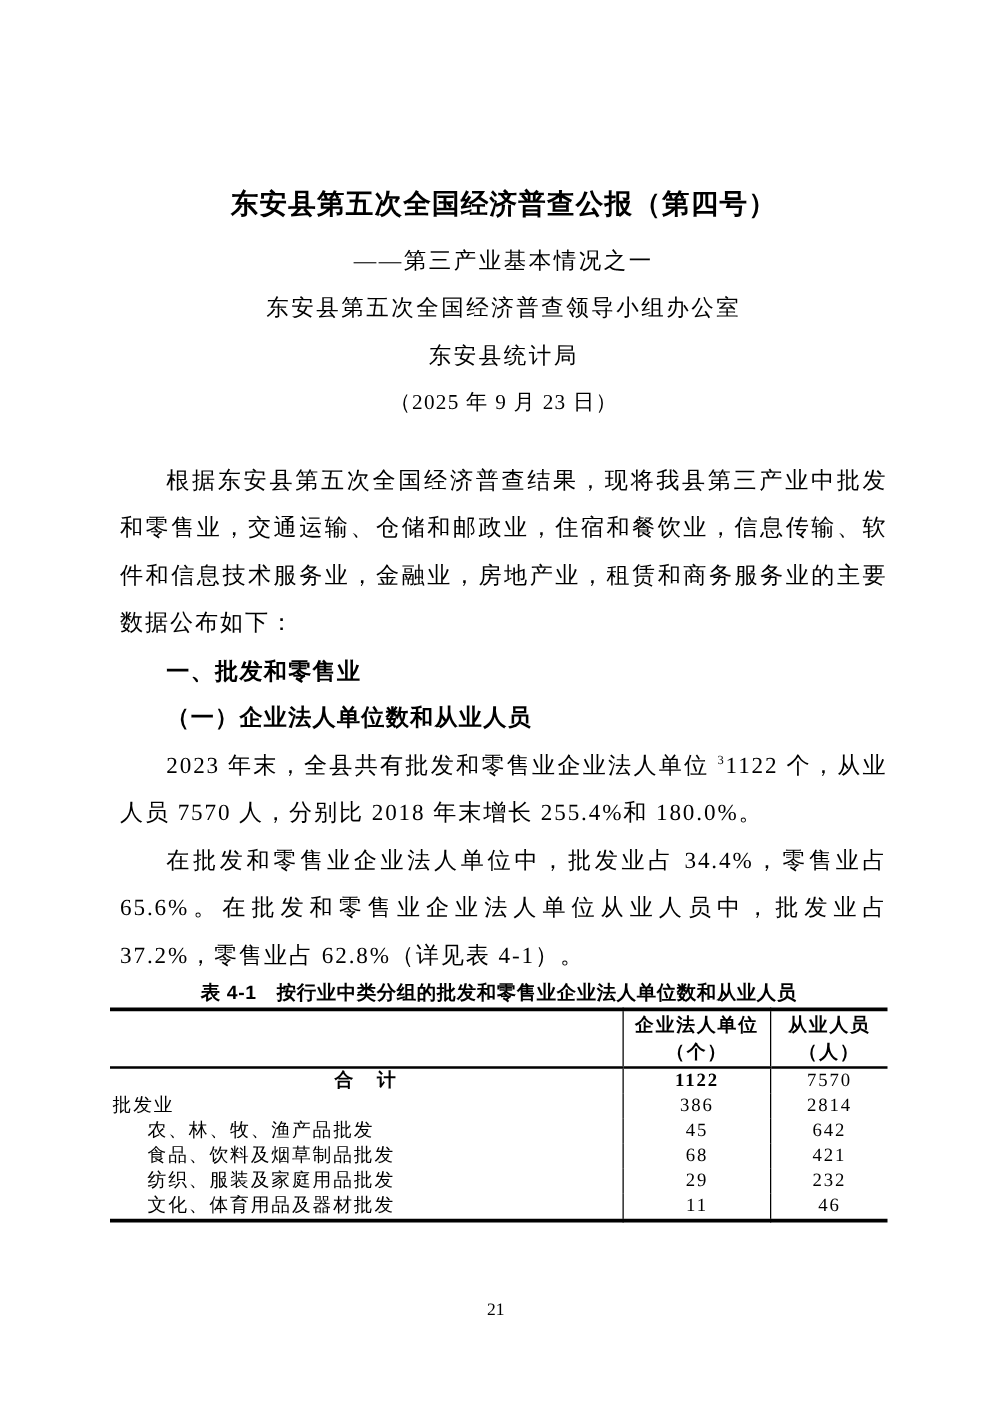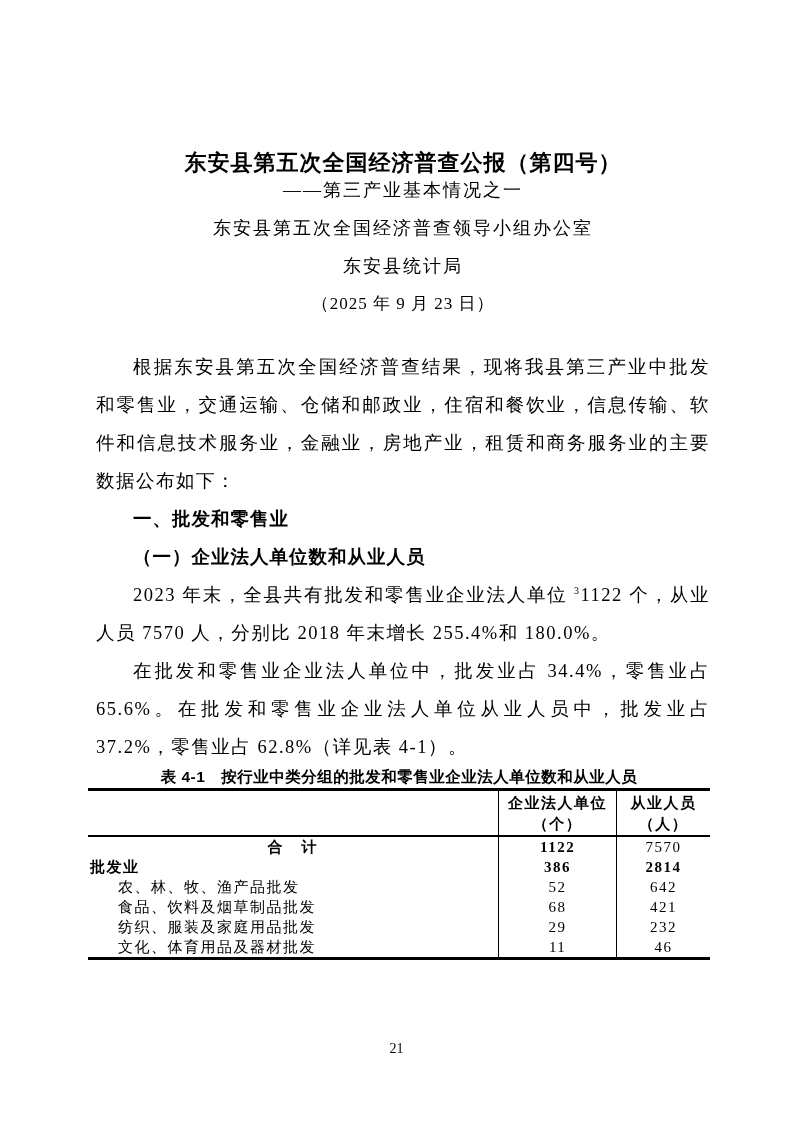--- a/index.html
+++ b/index.html
@@ -26,20 +26,21 @@
   .doc-title {
     margin-top: 148px;
     text-align: center;
     font-size: 22px;
     line-height: 30px;
     font-weight: bold;
     font-family: "Liberation Sans", sans-serif;
     letter-spacing: 1px;
   }
   .doc-subtitle {
+    margin-top: 18px;
     text-align: center;
     font-size: 18px;
     line-height: 24px;
     letter-spacing: 2px;
   }
   .doc-org {
     margin-top: 14px;
     text-align: center;
     font-size: 18px;
     line-height: 24px;
@@ -123,21 +124,21 @@
     line-height: 20px;
     padding: 0 2px;
     vertical-align: middle;
   }
   .colsep { border-left: 1px solid #000; }
   td.cell-label { text-align: left; padding-left: 4px; }
   td.cell-num { text-align: center; }
   tr.row-total td { font-weight: bold; }
   tr.row-total td.cell-label { text-align: center; letter-spacing: 2px; }
   tr.row-total td[data-cellslot="v2"] { font-weight: normal; }
-  tr.row-group td { font-weight: bold; }
+  tr.row-group td { font-weight: normal; }
   tr.row-item td.cell-label { padding-left: 30px; }
   
   .page-number {
     position: absolute;
     top: 1040px;
     left: 0;
     width: 793px;
     text-align: center;
     font-size: 14px;
     line-height: 18px;
@@ -189,21 +190,21 @@
     <td class="cell-num colsep" data-cellslot="v1">1122</td>
     <td class="cell-num colsep" data-cellslot="v2">7570</td>
   </tr>
             <tr class="row-group">
     <td class="cell-label" data-cellslot="label">批发业</td>
     <td class="cell-num colsep" data-cellslot="v1">386</td>
     <td class="cell-num colsep" data-cellslot="v2">2814</td>
   </tr>
             <tr class="row-item">
     <td class="cell-label" data-cellslot="label">农、林、牧、渔产品批发</td>
-    <td class="cell-num colsep" data-cellslot="v1">52</td>
+    <td class="cell-num colsep" data-cellslot="v1">45</td>
     <td class="cell-num colsep" data-cellslot="v2">642</td>
   </tr>
             <tr class="row-item">
     <td class="cell-label" data-cellslot="label">食品、饮料及烟草制品批发</td>
     <td class="cell-num colsep" data-cellslot="v1">68</td>
     <td class="cell-num colsep" data-cellslot="v2">421</td>
   </tr>
             <tr class="row-item">
     <td class="cell-label" data-cellslot="label">纺织、服装及家庭用品批发</td>
     <td class="cell-num colsep" data-cellslot="v1">29</td>

